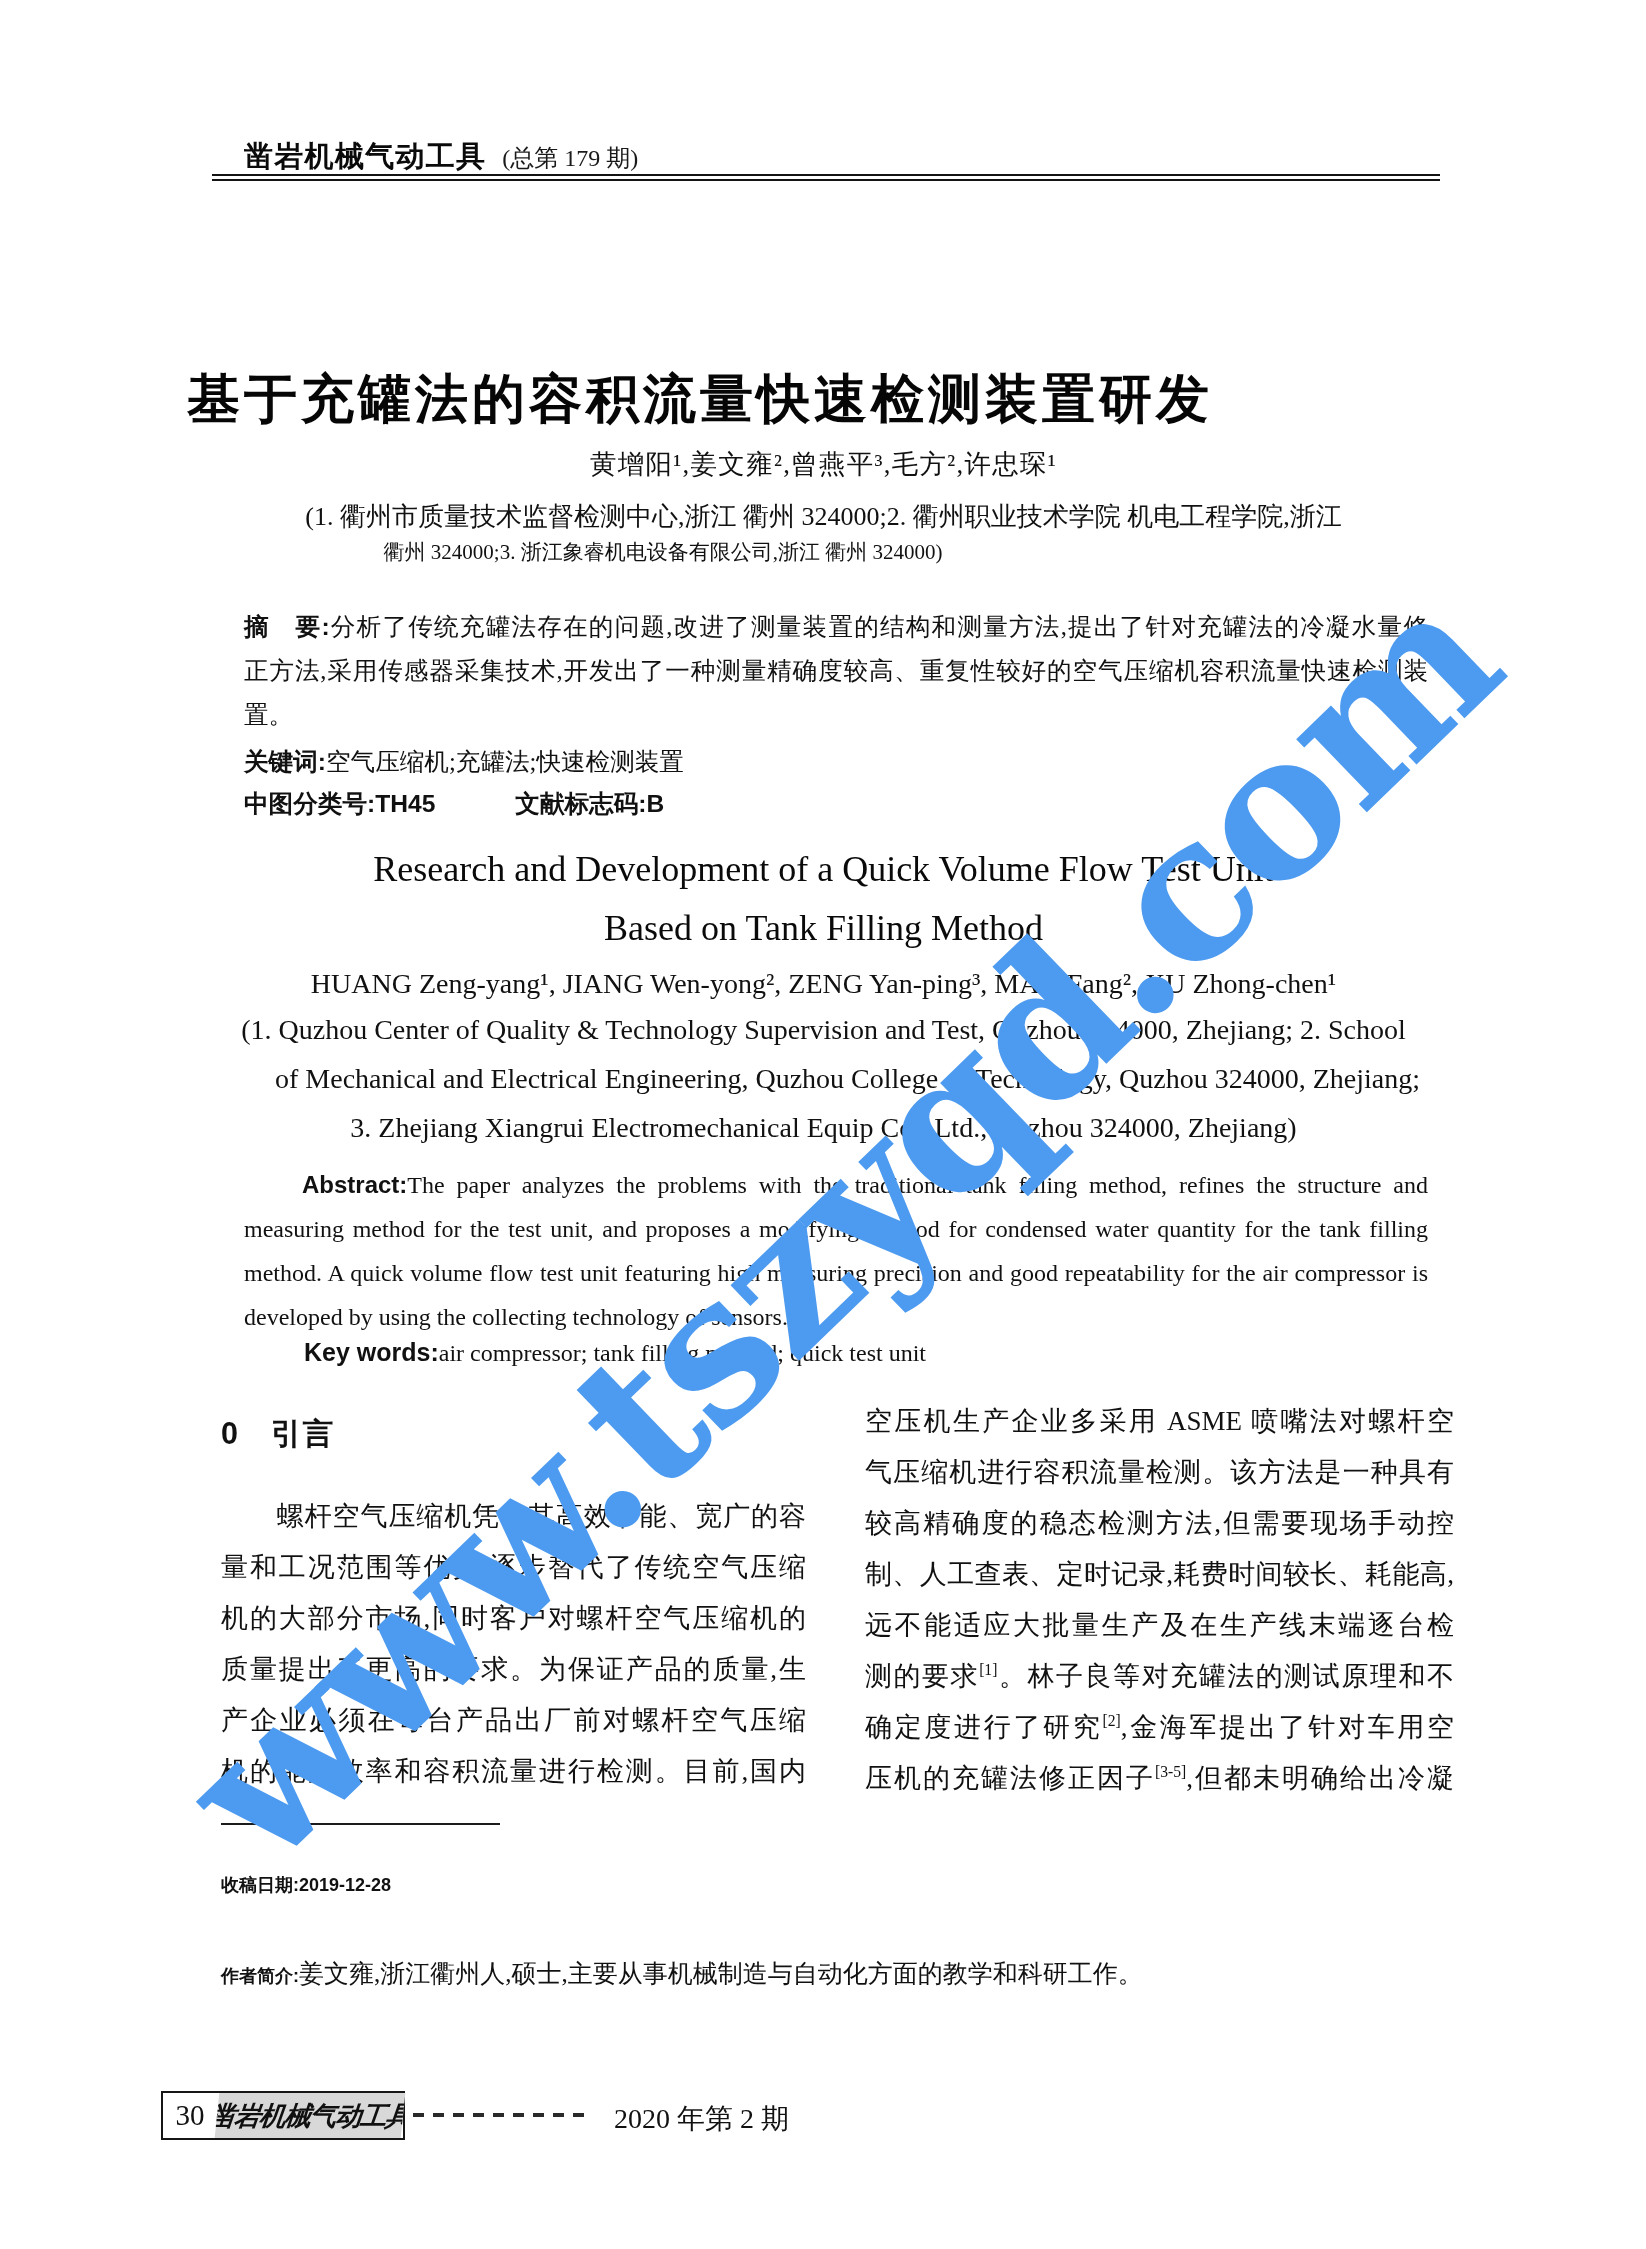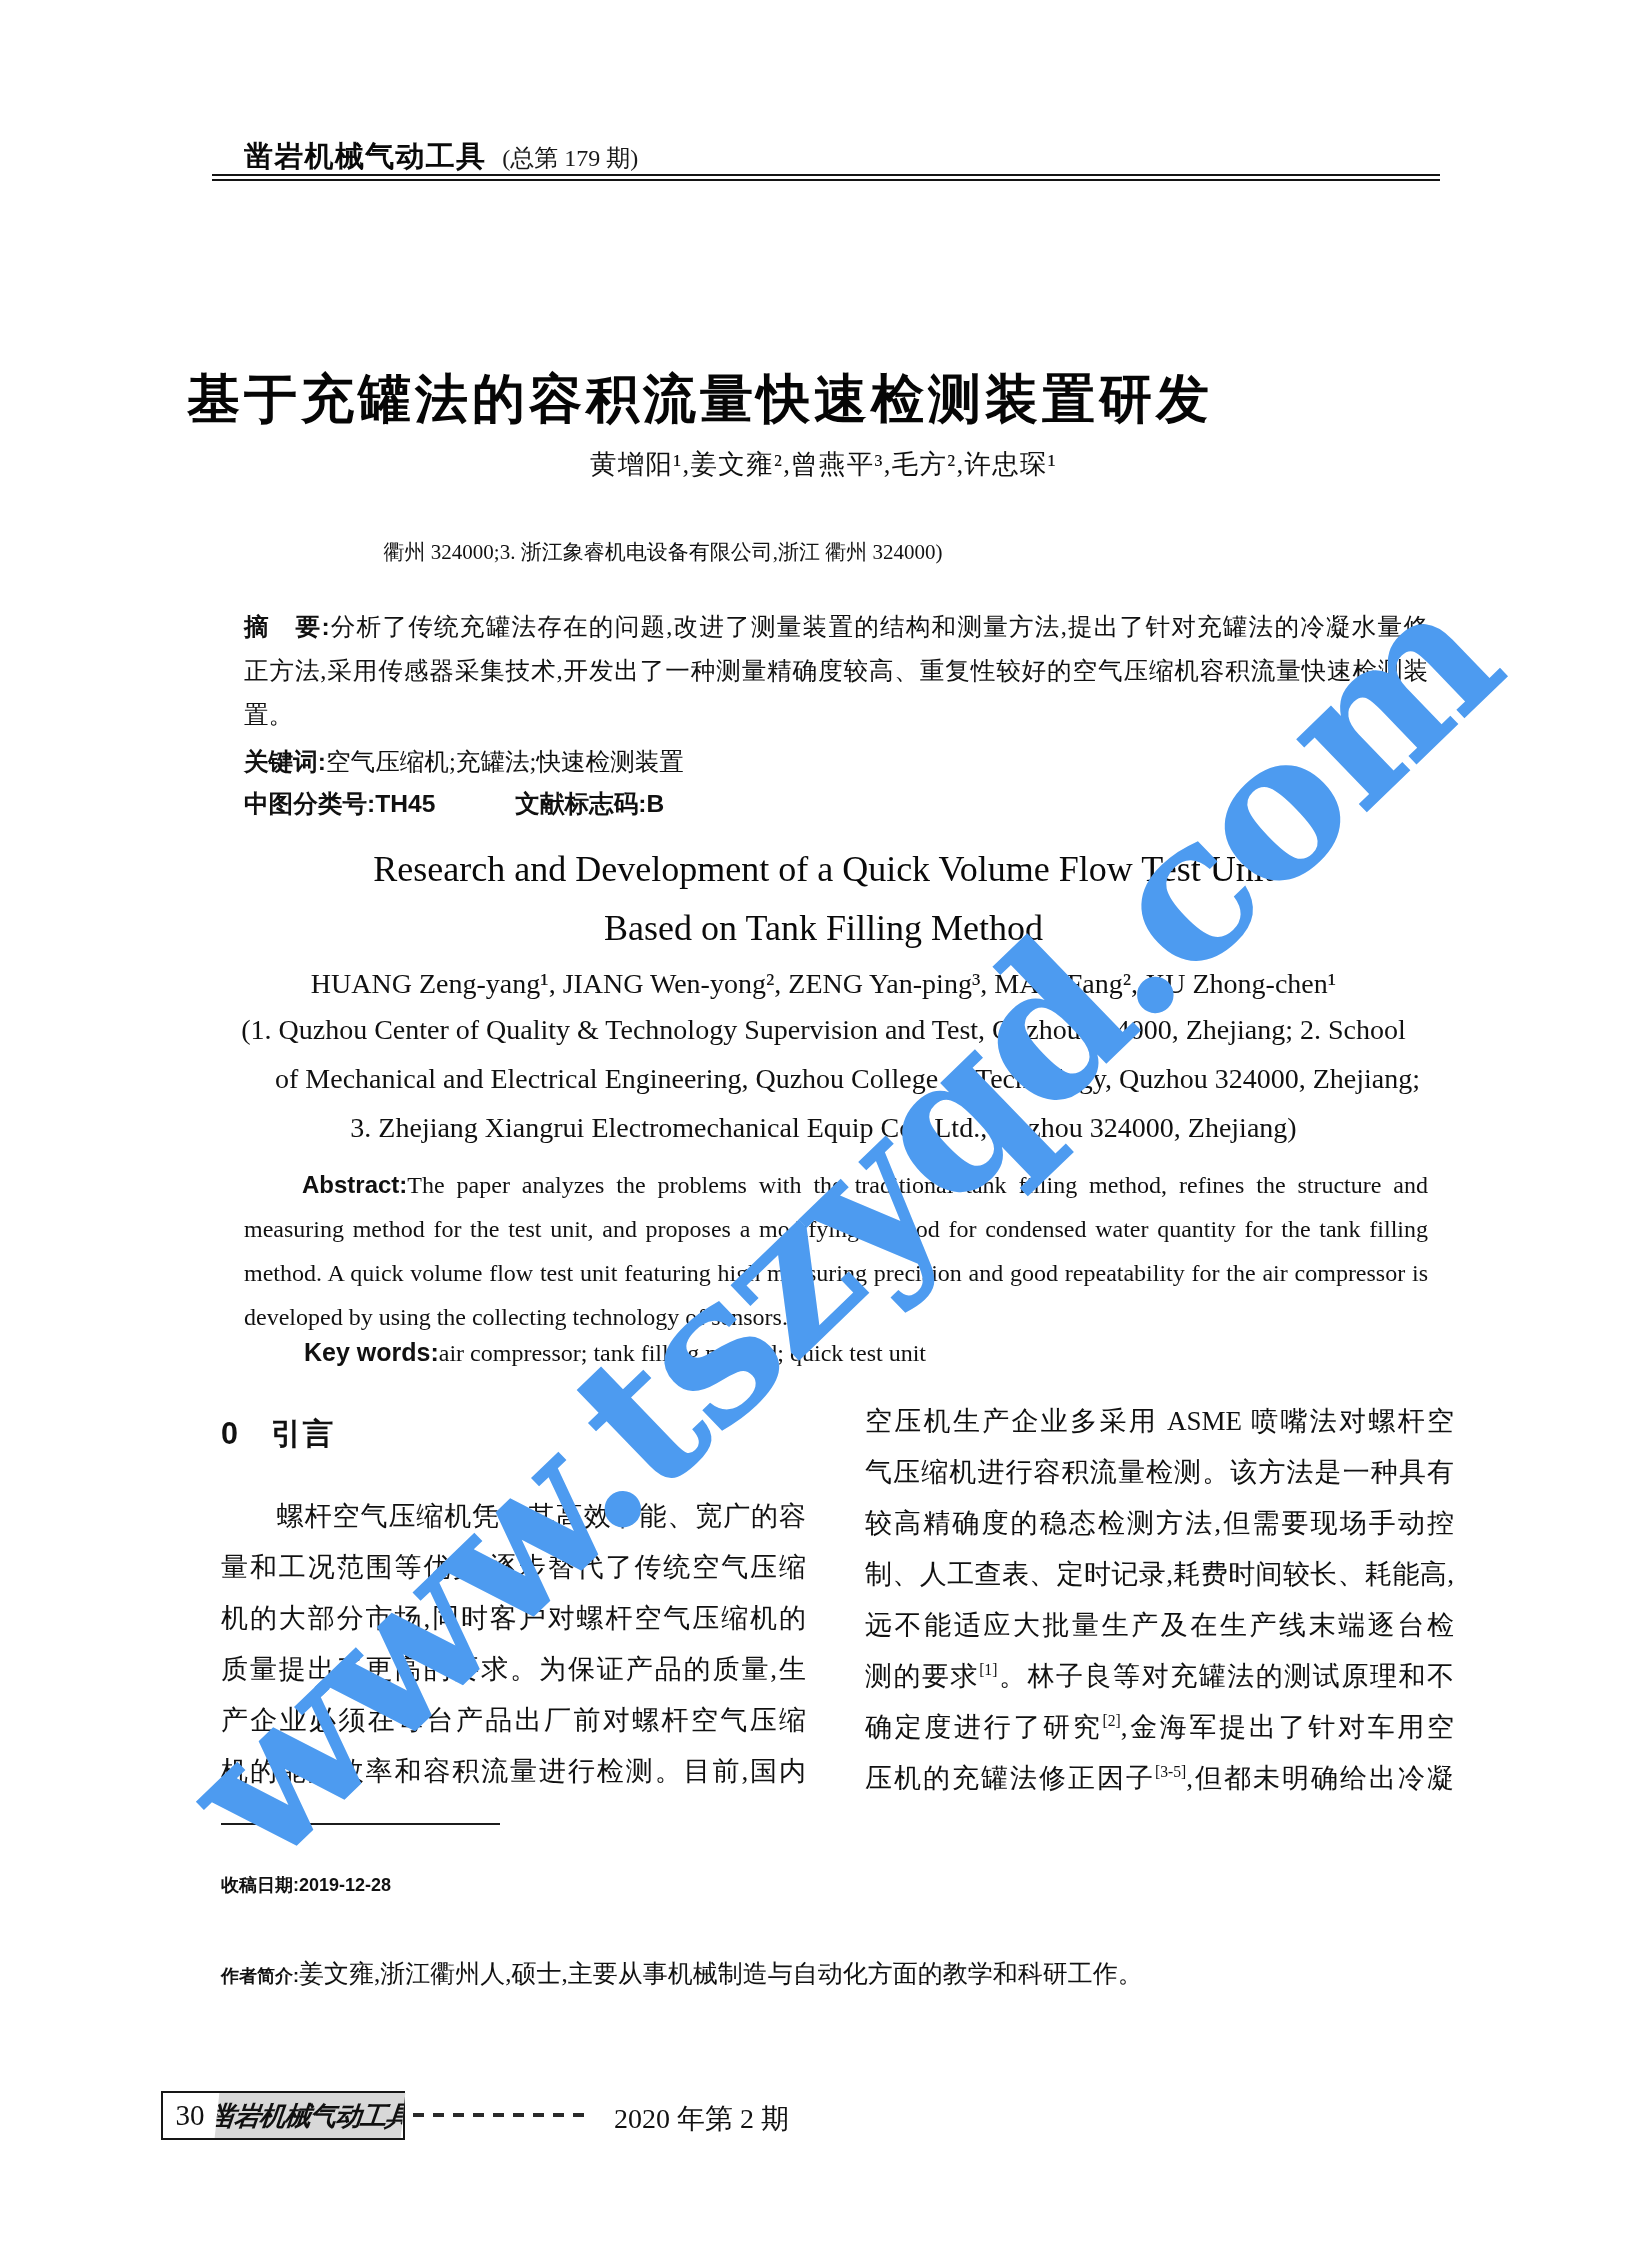--- a/index.html
+++ b/index.html
@@ -67,20 +67,21 @@
 <div class="page">
 
   <div class="jheader">
     <span class="jname">凿岩机械气动工具</span>
     <span class="jissue">(总第 179 期)</span>
   </div>
   <div class="dblrule"></div>
 
   <div class="cn-title">基于充罐法的容积流量快速检测装置研发</div>
   <div class="cn-authors">黄增阳¹,姜文雍²,曾燕平³,毛方²,许忠琛¹</div>
+  <div class="cn-affil1">(1. 衢州市质量技术监督检测中心,浙江 衢州 324000;2. 衢州职业技术学院 机电工程学院,浙江</div>
   <div class="cn-affil2">衢州 324000;3. 浙江象睿机电设备有限公司,浙江 衢州 324000)</div>
 
   <div class="absblock" style="top:605px;">
     <div class="absline">
       <span class="lbl">摘　要:</span><span>分析了传统充罐法存在的问题,改进了测量装置的结构和测量方法,提出了针对充罐法的冷凝水量修</span>
     </div>
     <div class="absline">正方法,采用传感器采集技术,开发出了一种测量精确度较高、重复性较好的空气压缩机容积流量快速检测装</div>
     <div class="absline lastline">置。</div>
   </div>
   <div class="kwline">

